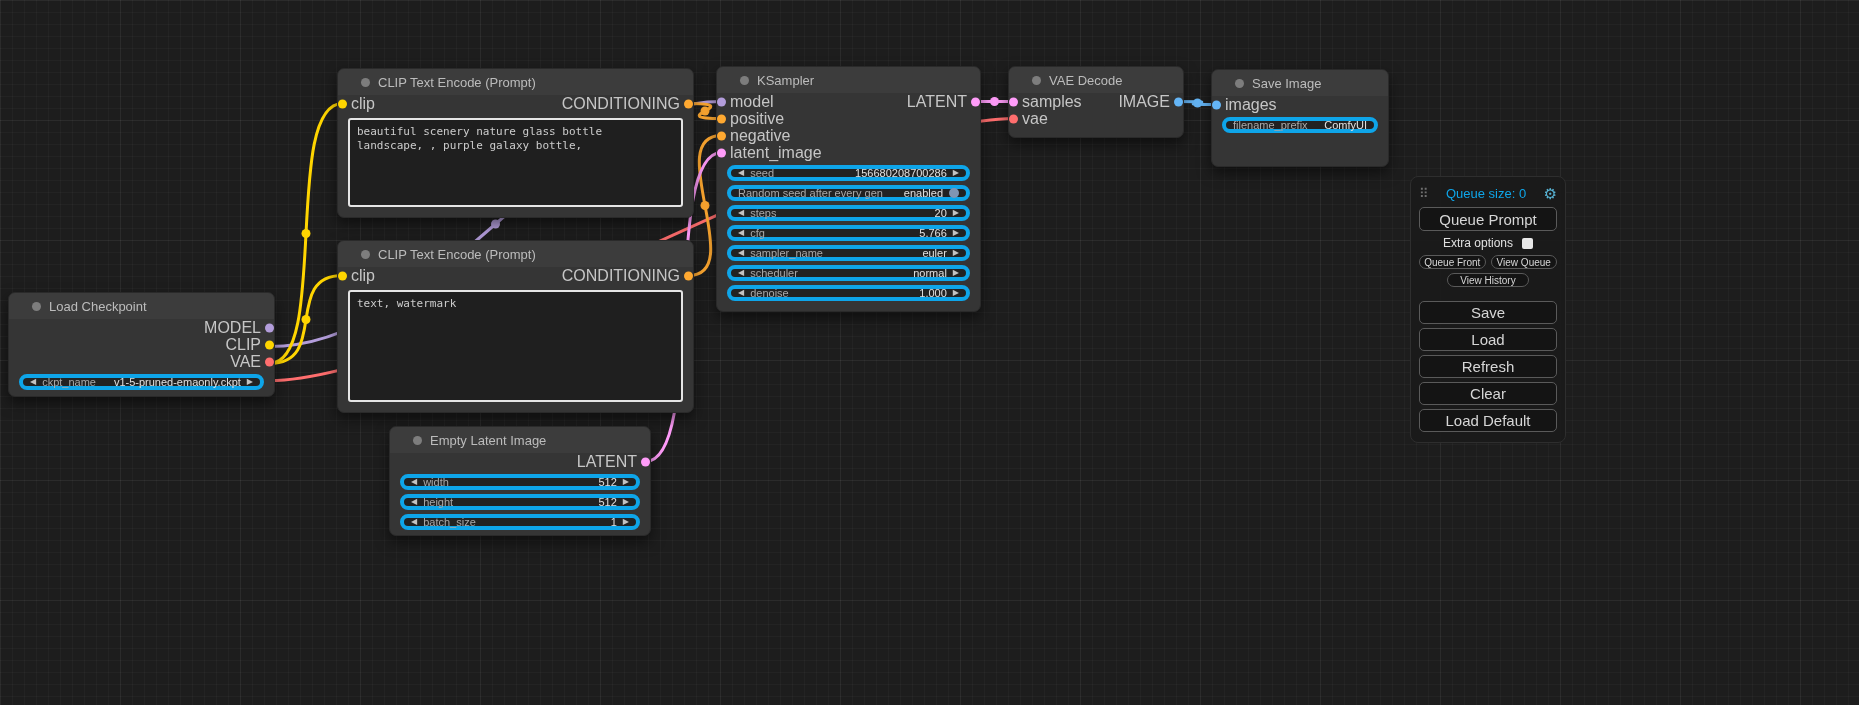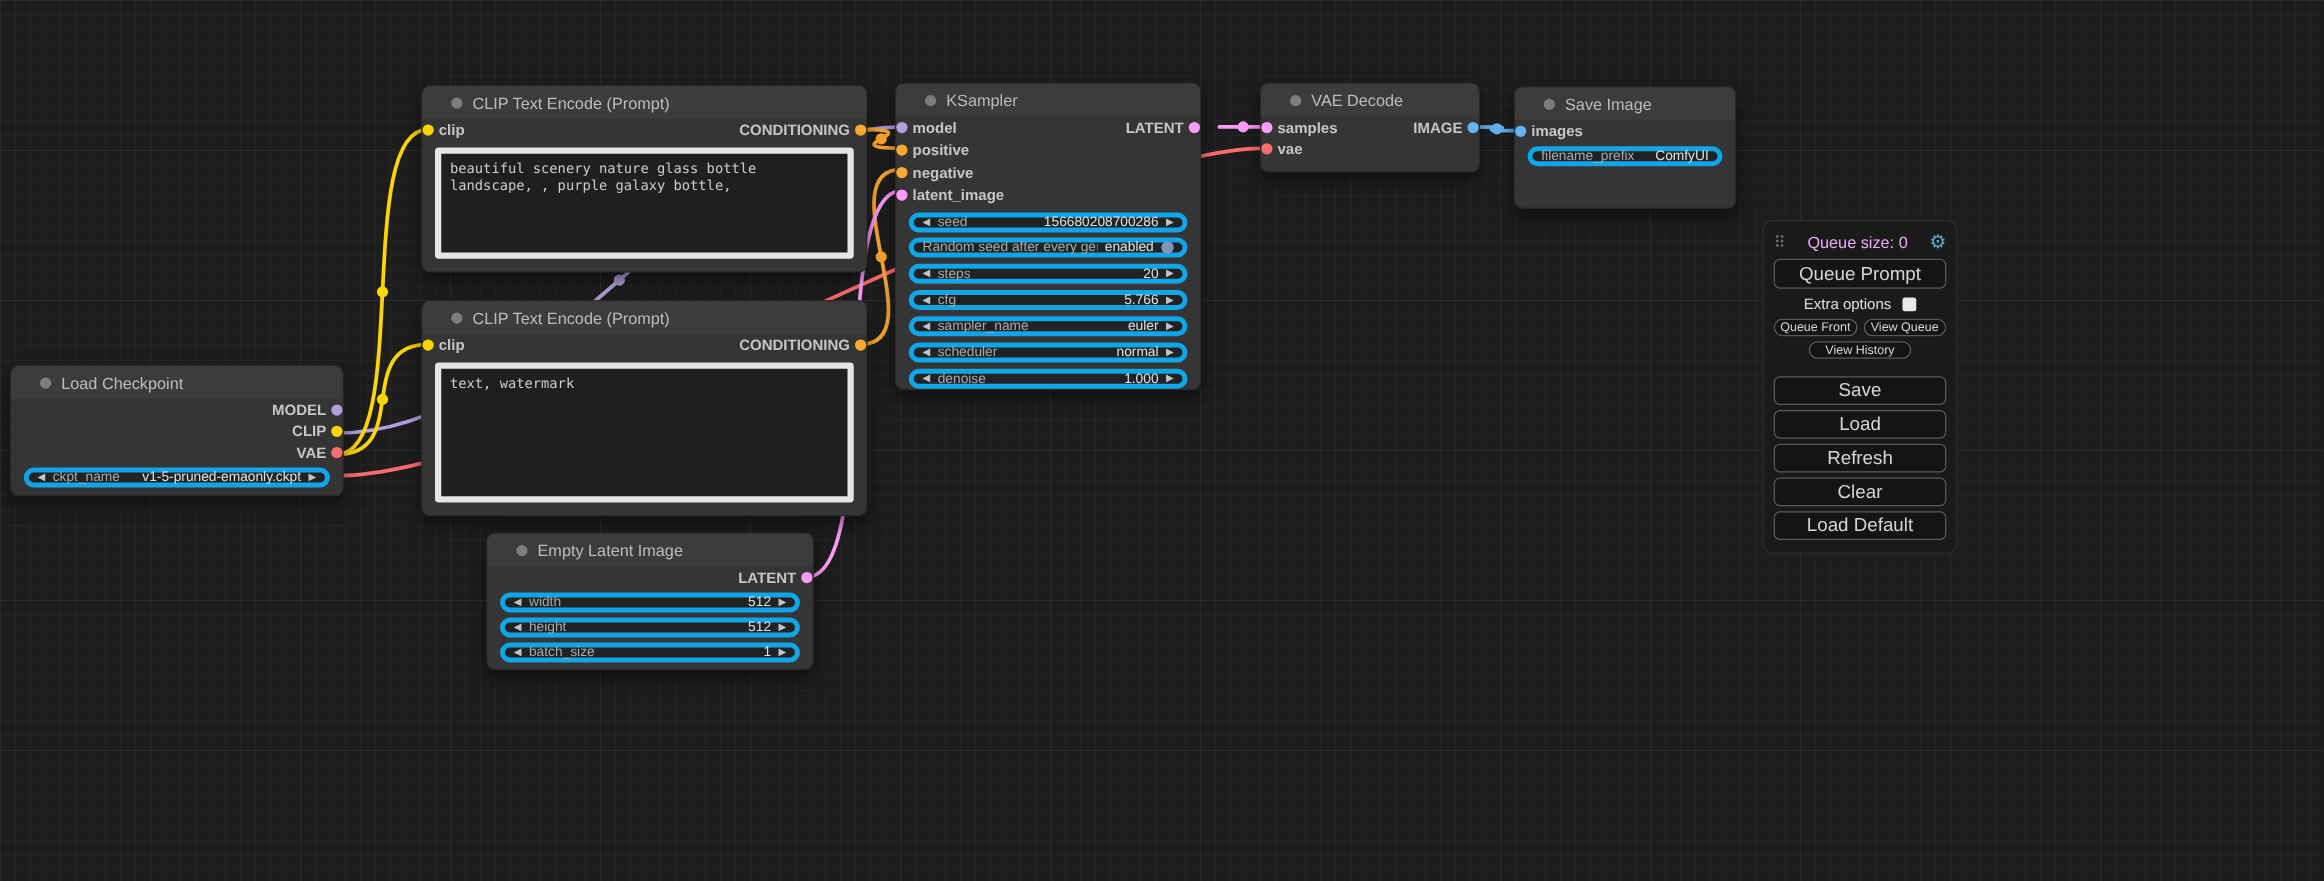--- a/index.html
+++ b/index.html
@@ -27,21 +27,21 @@
   .ntitle {
     height:26px; flex:0 0 26px; display:flex; align-items:center; gap:8px;
     padding:0 23px; background:#3c3c3c; border-radius:6px 6px 0 0;
     color:#bcbcbc; font-size:13px; white-space:nowrap; overflow:hidden;
   }
   .ndot { width:9px; height:9px; border-radius:50%; background:#7d7d7d; flex:0 0 9px; }
 
   .srow {
     position:relative; height:17px; flex:0 0 17px;
     display:flex; align-items:center; padding:0 13px;
-    font-size:12px; color:#c6c6c6; white-space:nowrap;font-weight:bold;
+    font-size:16px; color:#c6c6c6; white-space:nowrap;
   }
   .srow .sin  { margin-right:auto; }
   .srow .sout { margin-left:auto; }
   .srow.outonly { justify-content:flex-end; }
   .pdot {
     position:absolute; width:9px; height:9px; border-radius:50%;
     top:50%; transform:translateY(-50%);
   }
   .pdot.in  { left:0; }
   .pdot.out { right:0; }
@@ -58,35 +58,35 @@
     display:flex; align-items:center; gap:6px; padding:0 7px;
     font-size:11px; color:#a9a9a9; white-space:nowrap;
   }
   .widget .arrow { font-size:8px; color:#c2c2c2; line-height:1; }
   .widget .wname { color:#a9a9a9; overflow:hidden; }
   .widget .wval  { margin-left:auto; color:#e0e0e0; }
   .widget .toggle { width:10px; height:10px; border-radius:50%; background:#7f95b3; flex:0 0 10px; }
 
   .ta {
     flex:1; margin:6px 10px 10px; padding:5px 7px;
-    background:#1f1f1f; border:5px solid #e5e5e5; border-radius:3px;
+    background:#1f1f1f; border:2px solid #e5e5e5; border-radius:3px;
     color:#cccccc; font-family:"DejaVu Sans Mono", monospace;
     font-size:11px; line-height:1.25; white-space:pre-wrap; overflow:hidden;
   }
 
   
   #menu {
     position:absolute; left:1410px; top:176px; width:156px; z-index:3;
     background:rgba(26,26,26,0.95); border:1px solid #2e2e2e; border-radius:8px;
     padding:6px 8px 10px; display:flex; flex-direction:column; gap:4px;
     color:#dcdcdc;
   }
   .mhead { display:flex; align-items:center; justify-content:space-between; height:20px; }
   .mhandle { color:#6f6f6f; font-size:13px; cursor:move; }
-  .mqueue  { font-size:13px; color:#f0abfc; }
+  .mqueue  { font-size:13px; color:#0ea5e9; }
   .mgear   { color:#57B2D3; font-size:15px; line-height:1; cursor:pointer; }
   .btn {
     background:#141414; border:1px solid #5a5a5a; border-radius:5px;
     color:#d6d6d6; font-family:"Liberation Sans", sans-serif;
     font-size:15px; height:24px; width:100%; cursor:pointer;
   }
   .btn.big { height:23px; }
   .btn.sm  { font-size:10px; height:14px; border-radius:8px; padding:0 4px; width:auto; flex:1; }
   .extras  { display:flex; align-items:center; justify-content:center; gap:9px; font-size:12px; height:16px; color:#e0e0e0; }
   .cbx { width:11px; height:11px; background:#e8e8e8; border-radius:2px; }
@@ -196,21 +196,21 @@
       <span class="arrow">▶</span>
     </div>
     <div class="widget">
       <span class="arrow">◀</span>
       <span class="wname">batch_size</span>
       <span class="wval">1</span>
       <span class="arrow">▶</span>
     </div>
   </div>
 
-  <div class="node" style="left:716px; top:66px; width:245px; height:246px;justify-content:space-between;">
+  <div class="node" style="left:716px; top:66px; width:265px; height:246px;">
     <div class="ntitle">
       <span class="ndot"></span>
       <span>KSampler</span>
     </div>
     <div class="srow">
       <span class="pdot in c-model" id="p-ks-model-in"></span>
       <span class="sin">model</span>
       <span class="sout">LATENT</span>
       <span class="pdot out c-latent" id="p-ks-latent-out"></span>
     </div>

